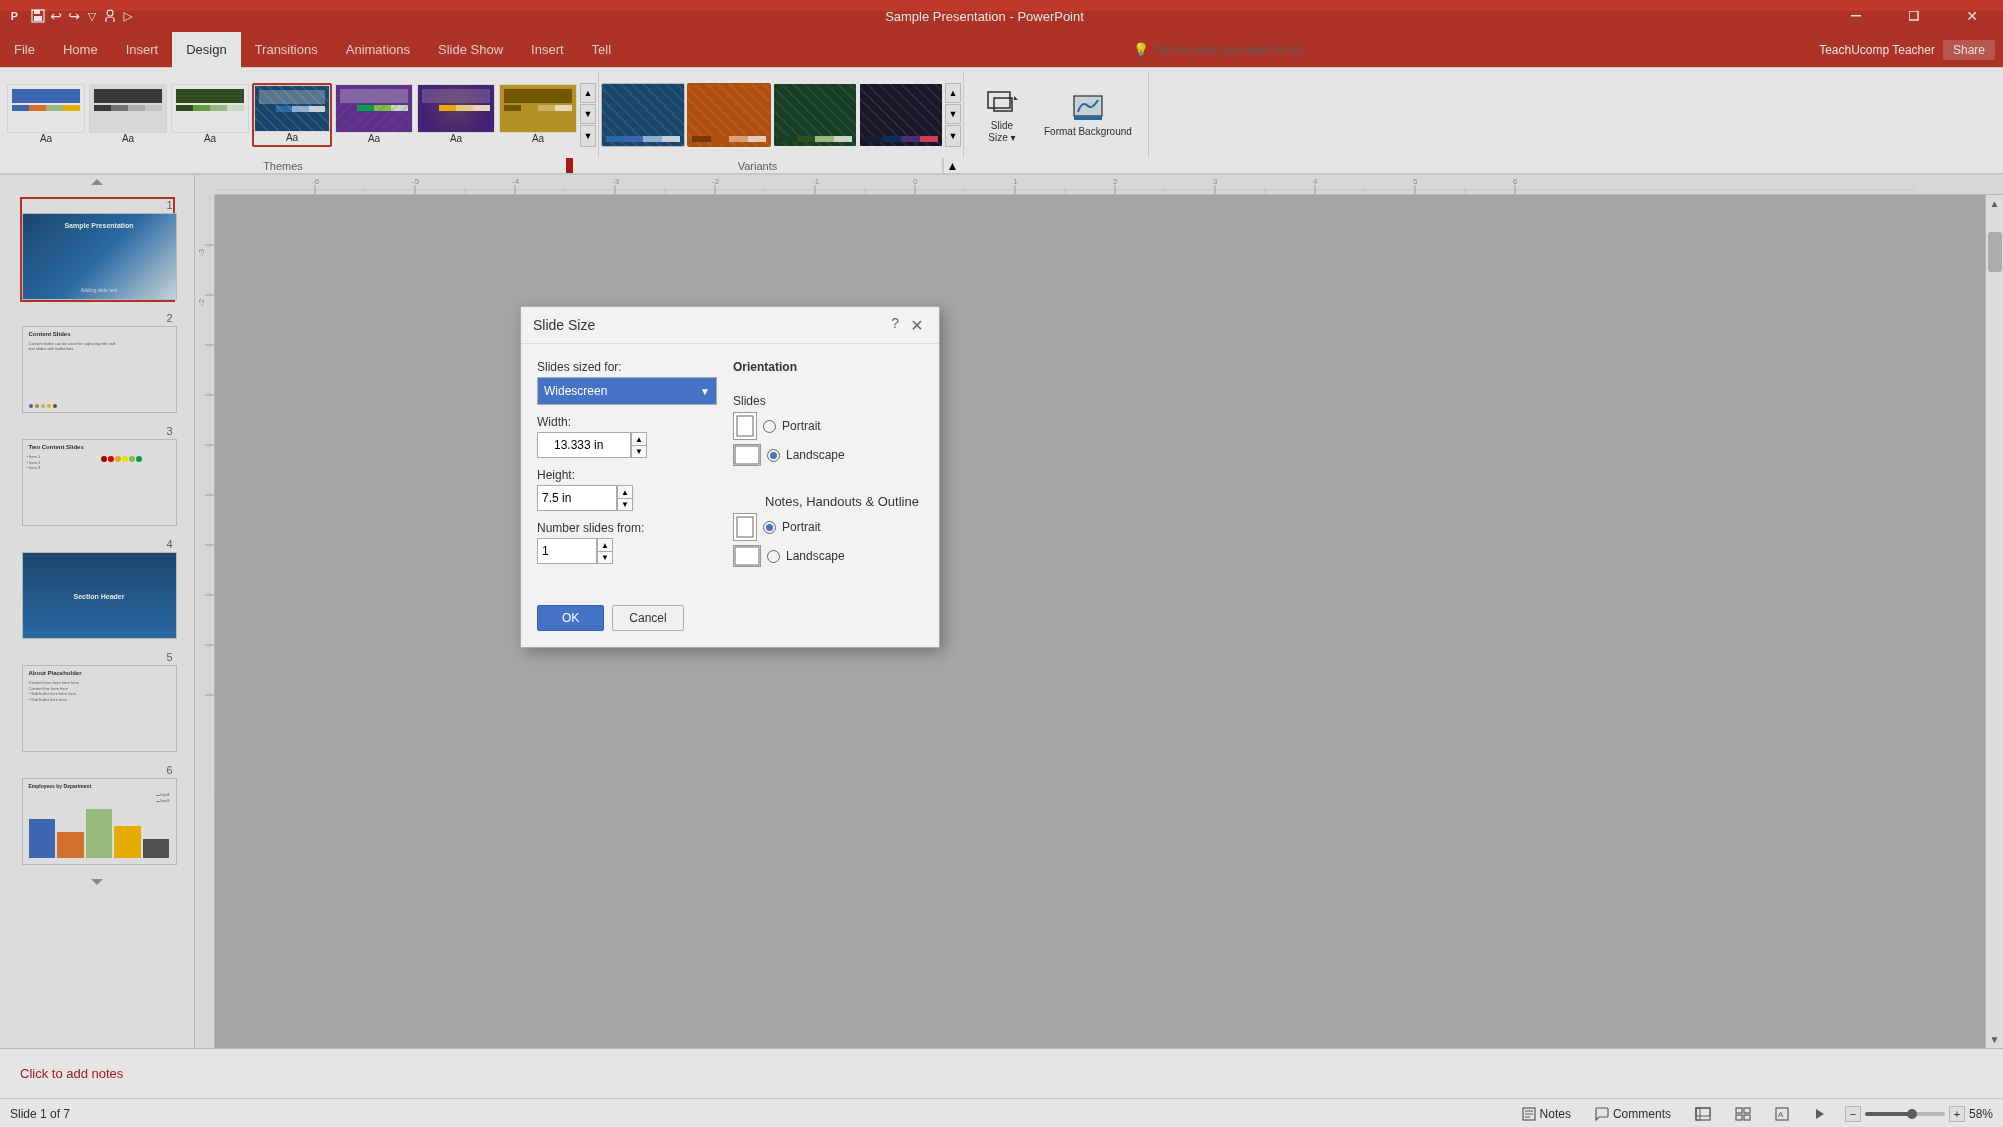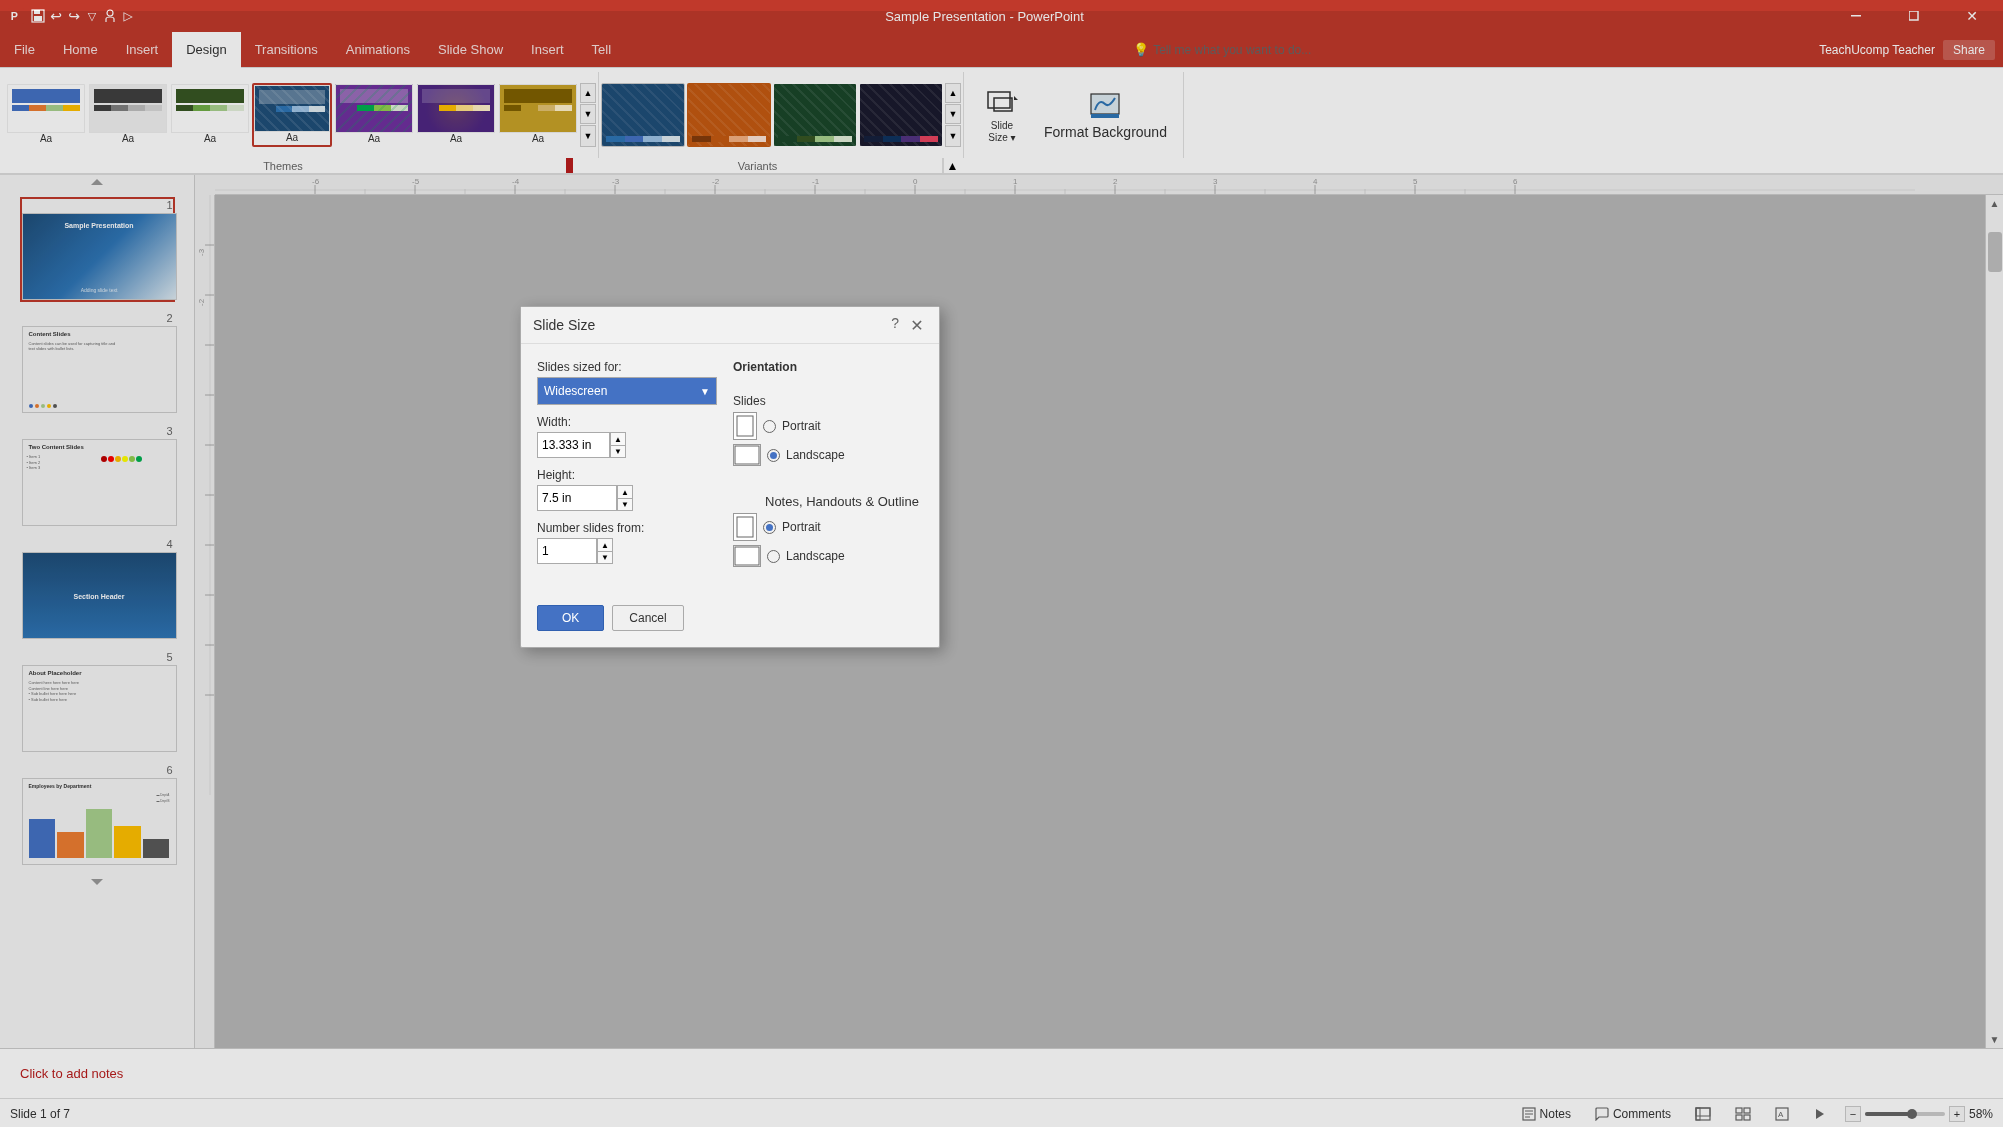--- a/index.html
+++ b/index.html
@@ -388,21 +388,21 @@
         <div class="customize-btn-label" style="font-size:10px;text-align:center;line-height:1.2;">Slide<br>Size ▾</div>
       </div>
       <div class="customize-btn">
         <div class="customize-btn-icon">
           <svg width="32" height="32" viewBox="0 0 32 32">
             <rect x="2" y="4" width="28" height="20" fill="#deeaf1" stroke="#333" stroke-width="1.2"></rect>
             <path d="M6 20 Q10 8 16 14 Q20 18 26 8" fill="none" stroke="#2e75b6" stroke-width="2"></path>
             <rect x="2" y="24" width="28" height="4" fill="#2e75b6"></rect>
           </svg>
         </div>
-        <div class="customize-btn-label" style="font-size:14px;text-align:center;line-height:1.2;">Format
+        <div class="customize-btn-label" style="font-size:10px;text-align:center;line-height:1.2;">Format
 Background</div>
       </div>
     </div>
 
   </div>
 
   <div id="group-labels" style="display:flex;height:16px;background:#fff;border-bottom:1px solid #ddd;">
     <div class="group-label-cell" style="width:573px;border-right:7px solid #b91c1c;text-align:center;">
       <span>Themes</span>
     </div>
@@ -686,21 +686,21 @@
           <div class="field-label">Slides sized for:</div>
           <div class="field-select">
             <span>Widescreen</span>
             <span class="field-select-arrow">▼</span>
           </div>
         </div>
 
         <div>
           <div class="field-label">Width:</div>
           <div class="field-input">
-            <input type="text" value="13.333 in" style="width: 73px; height: 26px; border: 1px solid rgb(170, 170, 170); padding: 0px 4px; font-size: 12px;">
+            <input type="text" value="13.333 in" style="width: 94px; height: 26px; border: 1px solid rgb(170, 170, 170); padding: 0px 16px; font-size: 12px;">
             <div class="field-input-spin">
               <div class="spin-btn">▲</div>
               <div class="spin-btn">▼</div>
             </div>
           </div>
         </div>
 
         <div>
           <div class="field-label">Height:</div>
           <div class="field-input">

